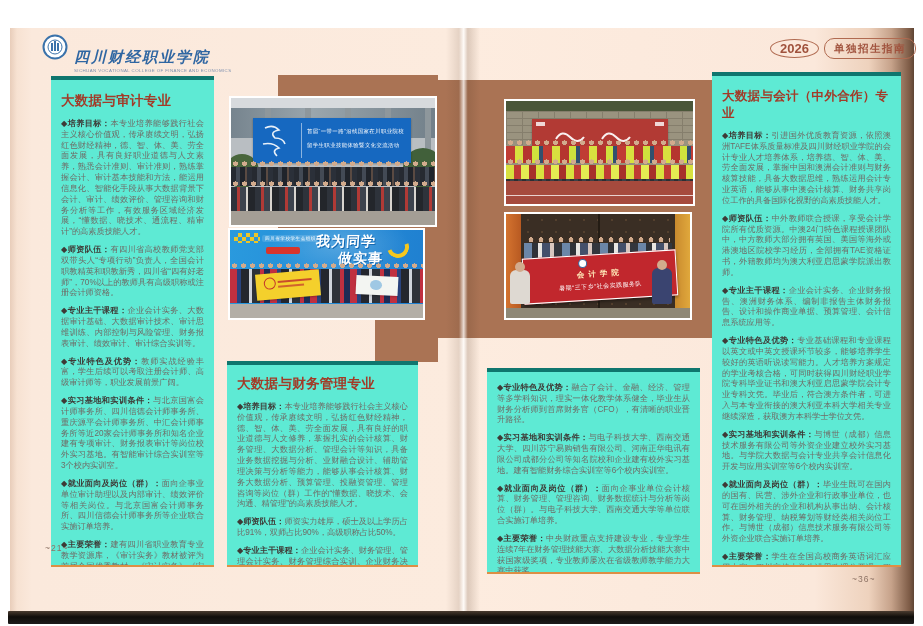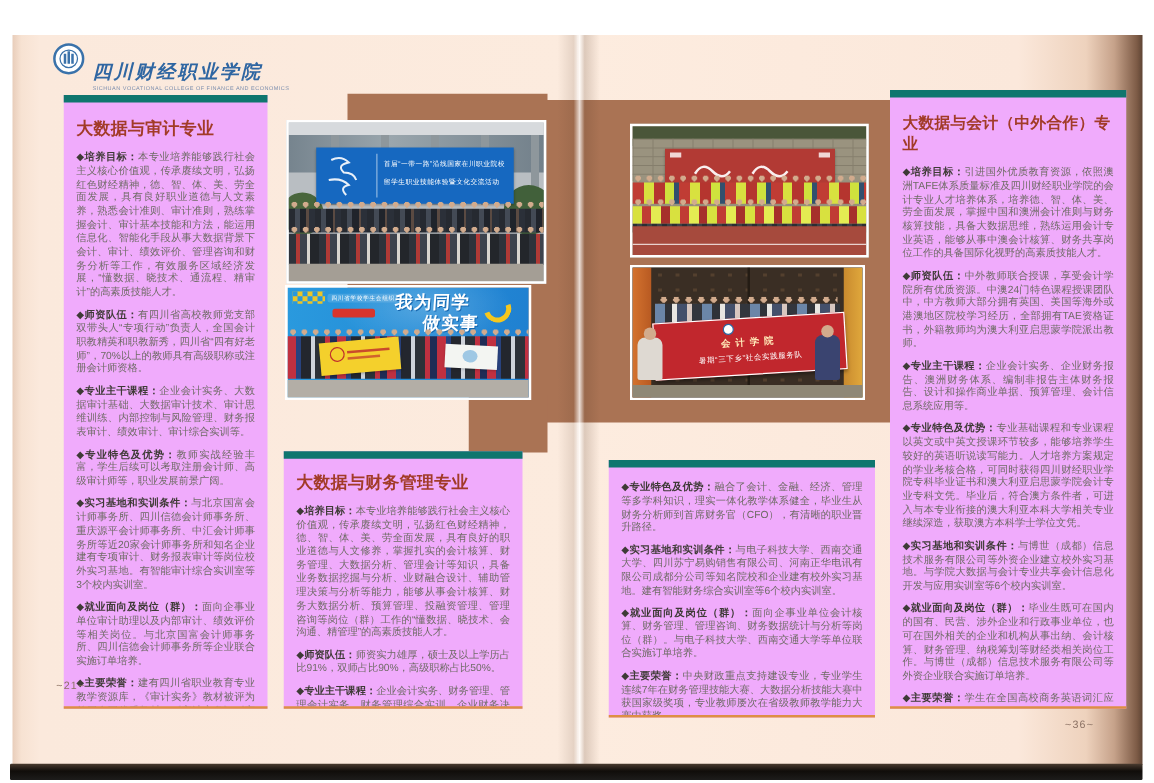--- a/index.html
+++ b/index.html
@@ -20,21 +20,21 @@
   .brown{position:absolute;background:#aa7354;z-index:4;}
   
   .logo{left:42px;top:34px;display:flex;align-items:flex-start;gap:6px;z-index:20;}
   .logo-text-cn{font-family:"DejaVu Serif","Liberation Serif",serif;font-weight:bold;font-style:italic;
     color:#2f66a2;font-size:15px;letter-spacing:2px;line-height:1;margin-top:16px;}
   .logo-text-en{font-size:4.4px;color:#7d8fae;letter-spacing:.4px;margin-top:3px;}
   .badge{left:770px;top:38px;display:flex;align-items:center;gap:5px;color:#a0523d;z-index:20;}
   .badge-year{border:1.5px solid #b06a50;border-radius:50%;padding:1px 9px;font-weight:bold;font-size:13px;}
   .badge-guide{border:1.5px solid #b06a50;border-radius:10px;padding:2.5px 9px;font-size:10.5px;letter-spacing:1.5px;font-weight:bold;}
   
-  .wbox{position:absolute;background:#f0abfc;border-top:6px solid #0f766e;border-bottom:2px solid #dd8f45;
+  .wbox{position:absolute;background:#5eead4;border-top:4px solid #0f766e;border-bottom:2px solid #dd8f45;
         box-sizing:border-box;overflow:hidden;z-index:10;}
   .box-l1{left:51px;top:76px;width:163px;height:491px;padding:11px 10px;}
   .box-l2{left:227px;top:361px;width:191px;height:206px;padding:9px 10px;}
   .box-r1{left:487px;top:368px;width:213px;height:206px;padding:11px 10px;}
   .box-r2{left:712px;top:72px;width:189px;height:495px;padding:11px 10px;}
   .box-title{font-size:13.5px;font-weight:bold;color:#a23b28;margin:1px 0 9px 0;letter-spacing:.3px;}
   .box-r2 .box-title{font-size:12.5px;}
   .para{margin:0 0 7px 0;font-size:8.2px;line-height:1.32;color:#6f6b66;text-align:justify;}
   .para b{color:#3e3a36;}
   .pageno{position:absolute;font-size:8.5px;color:#8d7365;letter-spacing:1px;z-index:20;}
@@ -137,20 +137,24 @@
         <rect x="12" y="7" width="2" height="10" fill="#3a72aa"></rect>
         <rect x="15" y="9" width="2" height="8" fill="#3a72aa"></rect>
       </svg>
     </span>
     <span>
       <div class="logo-text-cn">四川财经职业学院</div>
       <div class="logo-text-en">SICHUAN VOCATIONAL COLLEGE OF FINANCE AND ECONOMICS</div>
     </span>
   </div>
 
+  <div class="abs badge">
+    <span class="badge-year">2026</span>
+    <span class="badge-guide">单独招生指南</span>
+  </div>
 
   <div class="wbox box-l1">
     <div class="box-title">大数据与审计专业</div>
     <div>
         <p class="para"><b>◆培养目标：</b><span>本专业培养能够践行社会主义核心价值观，传承赓续文明，弘扬红色财经精神，德、智、体、美、劳全面发展，具有良好职业道德与人文素养，熟悉会计准则、审计准则，熟练掌握会计、审计基本技能和方法，能运用信息化、智能化手段从事大数据背景下会计、审计、绩效评价、管理咨询和财务分析等工作，有效服务区域经济发展，“懂数据、晓技术、通流程、精审计”的高素质技能人才。</span></p>
         <p class="para"><b>◆师资队伍：</b><span>有四川省高校教师党支部双带头人“专项行动”负责人，全国会计职教精英和职教新秀，四川省“四有好老师”，70%以上的教师具有高级职称或注册会计师资格。</span></p>
         <p class="para"><b>◆专业主干课程：</b><span>企业会计实务、大数据审计基础、大数据审计技术、审计思维训练、内部控制与风险管理、财务报表审计、绩效审计、审计综合实训等。</span></p>
         <p class="para"><b>◆专业特色及优势：</b><span>教师实战经验丰富，学生后续可以考取注册会计师、高级审计师等，职业发展前景广阔。</span></p>
         <p class="para"><b>◆实习基地和实训条件：</b><span>与北京国富会计师事务所、四川信德会计师事务所、重庆源平会计师事务所、中汇会计师事务所等近20家会计师事务所和知名企业建有专项审计、财务报表审计等岗位校外实习基地。有智能审计综合实训室等3个校内实训室。</span></p>
         <p class="para"><b>◆就业面向及岗位（群）：</b><span>面向企事业单位审计助理以及内部审计、绩效评价等相关岗位。与北京国富会计师事务所、四川信德会计师事务所等企业联合实施订单培养。</span></p>

